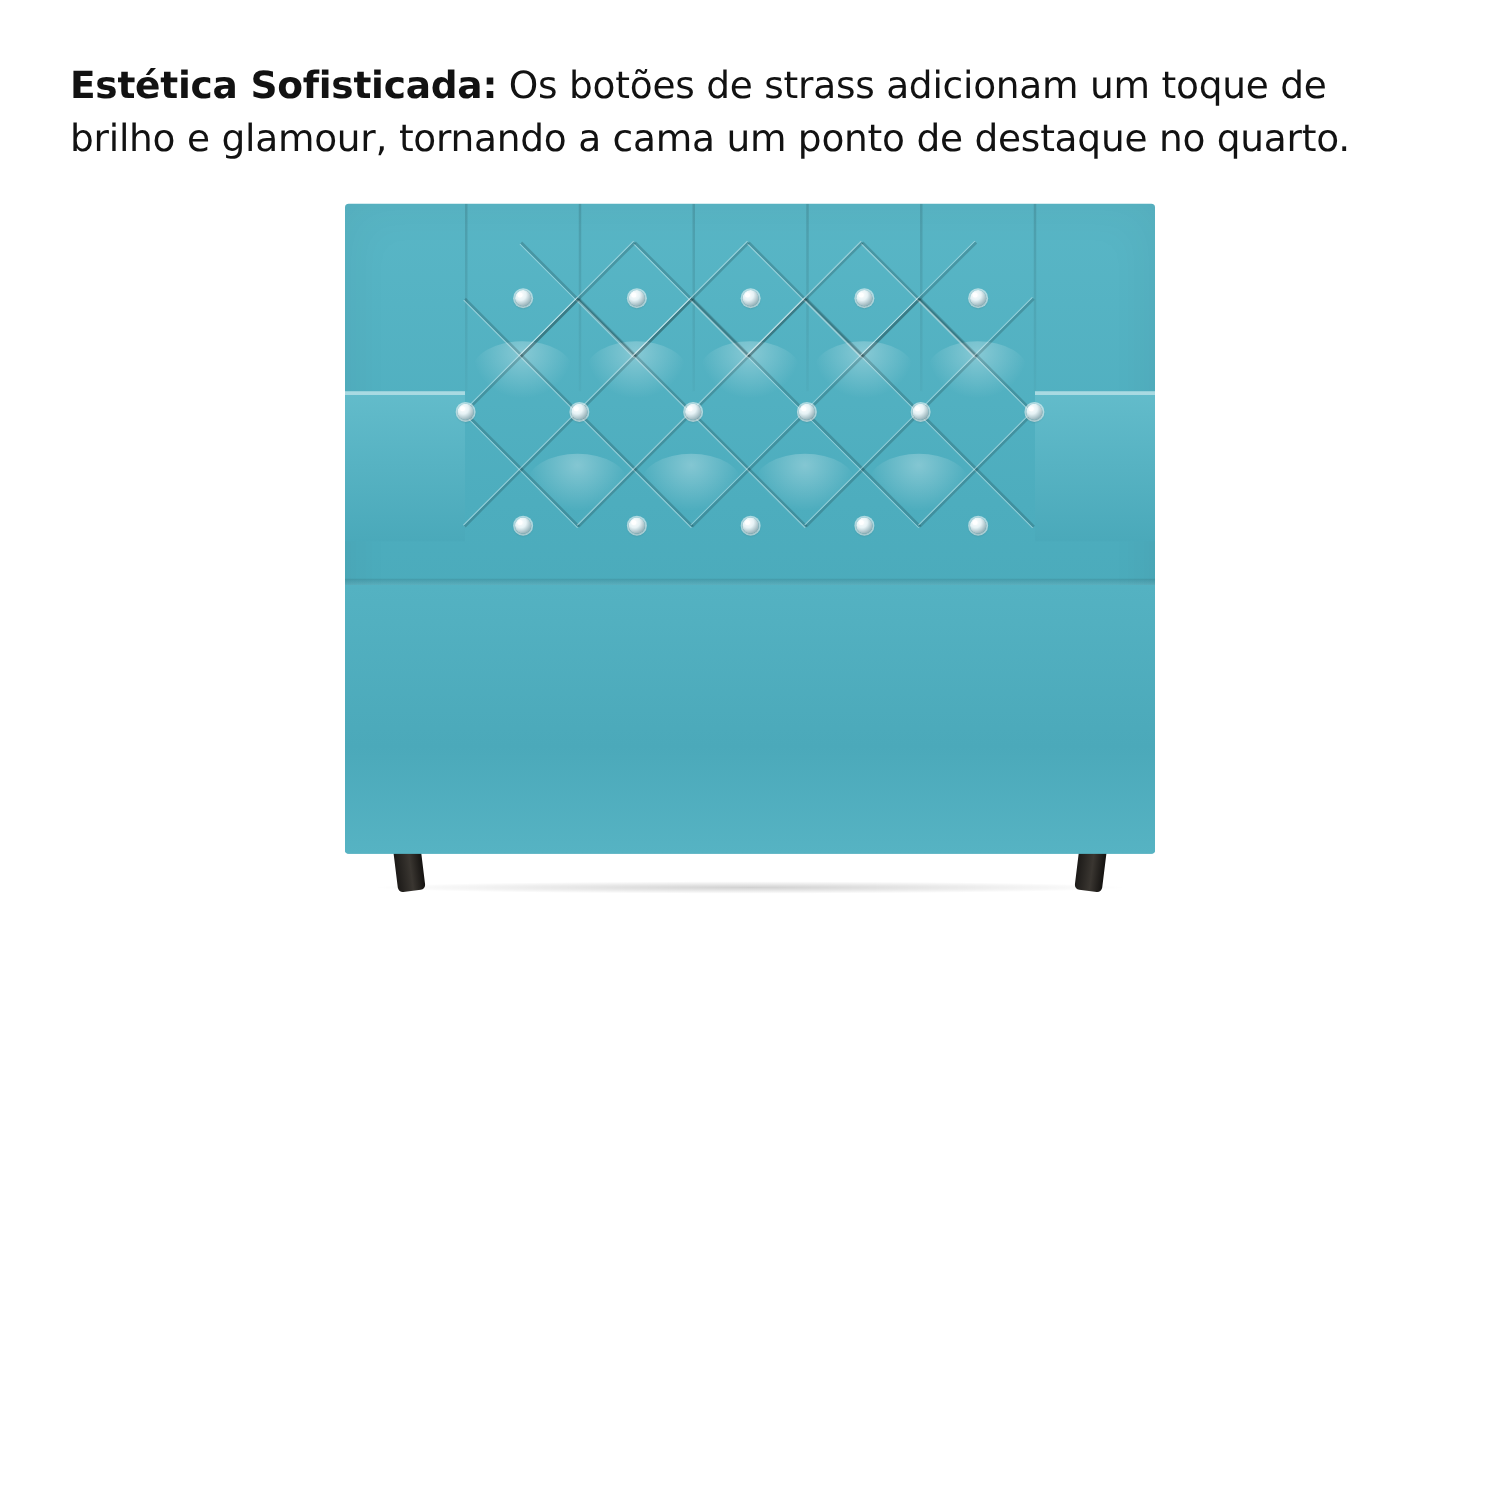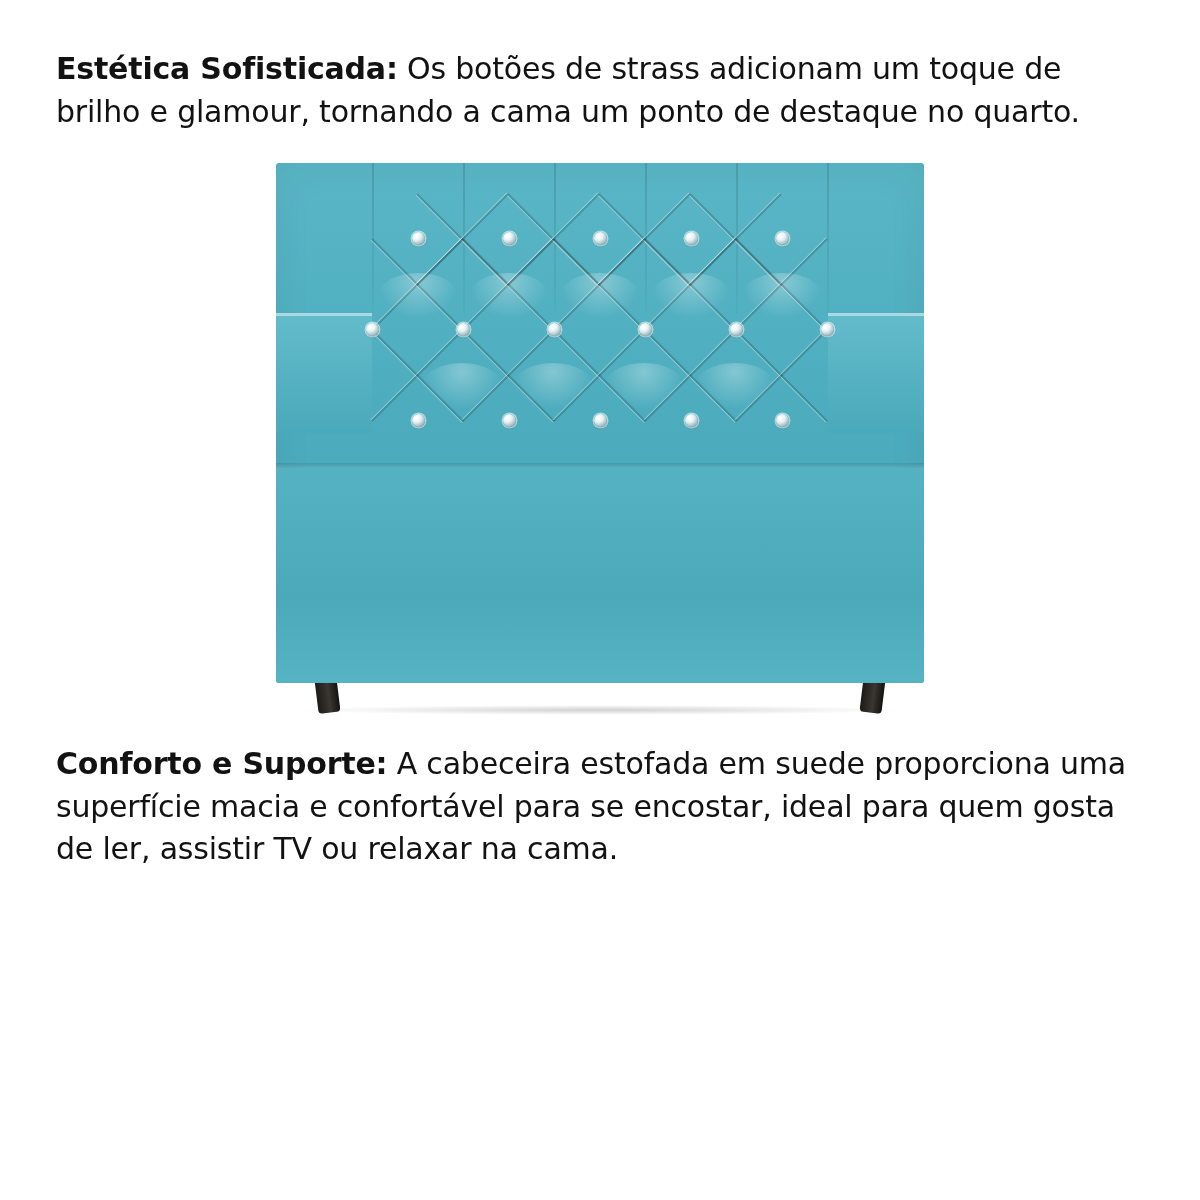--- a/index.html
+++ b/index.html
@@ -277,16 +277,15 @@
           <div class="button" style="left:410px; top:257px;"></div>
         </div>
 
         <div class="seam"></div>
         <div class="lower-panel"></div>
       </div>
     </div>
   </div>
 
   <div class="block-bottom" style="margin-top:26px;">
-    <p class="para"><span class="lead">Conforto e Suporte:</span><span> A cabeceira estofada em suede proporciona uma superfície macia e confortável para se encostar, ideal para quem gosta de ler, assistir TV ou relaxar na cama.</span></p>
   </div>
 
 </div>
 
 </body></html>

